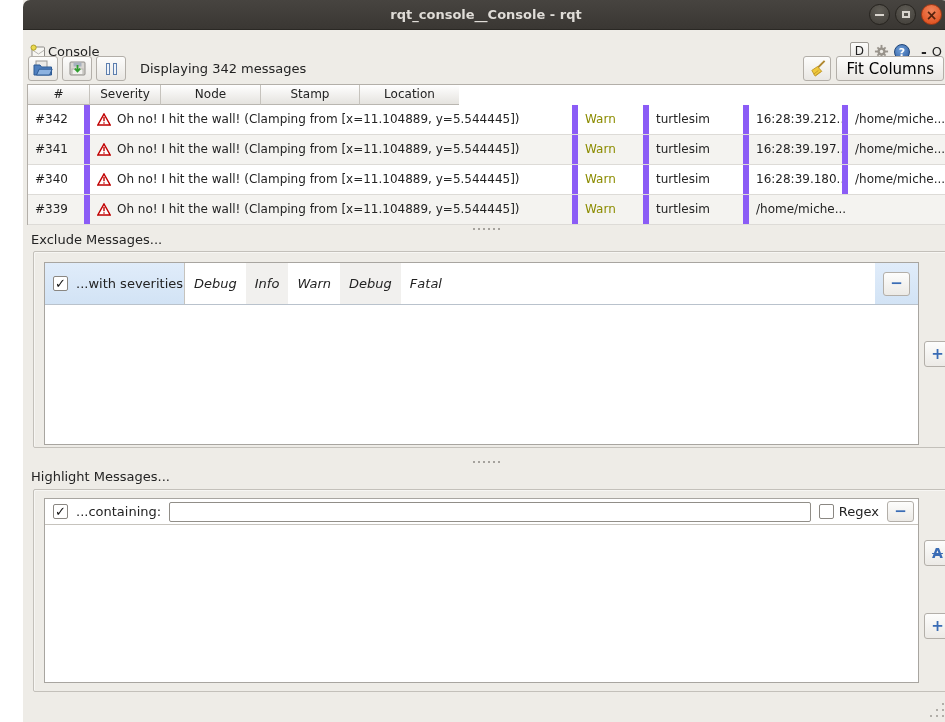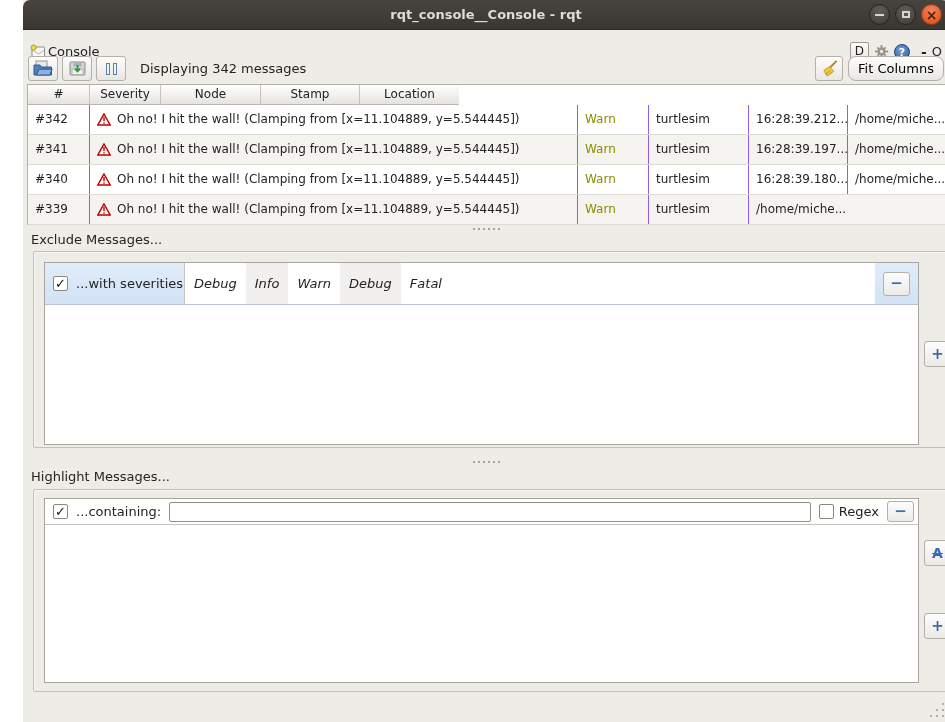--- a/index.html
+++ b/index.html
@@ -35,33 +35,33 @@
 
   
   .toolbar { position:absolute; top:55px; left:0; right:0; height:27px; display:flex; align-items:center; padding:0 5px; }
   .tbtn { width:30px; height:25px; border:1px solid #b3afa9; border-radius:3px;
     background:linear-gradient(#fdfdfc,#e9e7e3); display:flex; align-items:center; justify-content:center;
     margin-right:4px; cursor:pointer; }
   .pause-bars { display:flex; gap:3px; }
   .pause-bars i { display:block; width:4px; height:12px; border:1px solid #5d7fae; background:#eef3fa; }
   .status-text { font-size:13px; margin-left:10px; }
   .toolbar-right { margin-left:auto; display:flex; align-items:center; gap:5px; }
-  .fit-btn { height:25px; padding:0 9px; border:1px solid #b3afa9; border-radius:8px;
-    background:linear-gradient(#fdfdfc,#e9e7e3); font-size:13px; cursor:pointer; font-family:"DejaVu Sans", sans-serif; }
+  .fit-btn { height:25px; padding:0 9px; border:1px solid #b3afa9; border-radius:3px;
+    background:linear-gradient(#fdfdfc,#e9e7e3); font-size:15px; cursor:pointer; font-family:"DejaVu Sans", sans-serif; }
 
   
   .log-table { position:absolute; top:84px; left:4px; width:937px; height:141px;
     background:#fff; border:1px solid #b3afa9; }
   .thead { display:flex; height:20px; }
   .th { background:linear-gradient(#ffffff,#e5e3df); border-right:1px solid #c6c3bd;
     border-bottom:1px solid #b9b6b0; font-size:12px; text-align:center; line-height:19px; cursor:pointer; }
   .col-id{width:62px;} .col-msg{width:488px;} .col-sev{width:71px;} .col-node{width:100px;} .col-stamp{width:99px;} .col-loc{width:99px;}
   .trow { display:flex; height:30px; border-bottom:1px solid #dddbd7; cursor:default; }
   .trow.alt { background:#f4f3f0; }
-  .td { font-size:12px; line-height:29px; padding-left:7px; border-right:1px solid #8b5cf6; overflow:hidden; white-space:nowrap; }
+  .td { font-size:12px; line-height:29px; padding-left:7px; border-right:6px solid #8b5cf6; overflow:hidden; white-space:nowrap; }
   .td.msg { display:flex; align-items:center; gap:6px; }
   .td.sev { color:#8c8c00; }
 
   .vscroll { position:absolute; top:0; right:0; bottom:0; width:16px; background:#e8e6e2; border-left:1px solid #b3afa9; }
   .sbtn { position:absolute; left:0; right:0; height:17px; background:linear-gradient(#fafaf8,#e8e6e2);
     border:1px solid #b0ada8; display:flex; align-items:center; justify-content:center; cursor:pointer; }
   .sbtn.up{top:0;} .sbtn.down{bottom:0;}
   .tri-up { width:0; height:0; border-left:4px solid transparent; border-right:4px solid transparent; border-bottom:5px solid #45433f; }
   .tri-down { width:0; height:0; border-left:4px solid transparent; border-right:4px solid transparent; border-top:5px solid #45433f; }
   .sthumb { position:absolute; left:0; right:0; top:17px; height:30px; background:#fbfaf8; border:1px solid #aeaba6; cursor:grab; }

